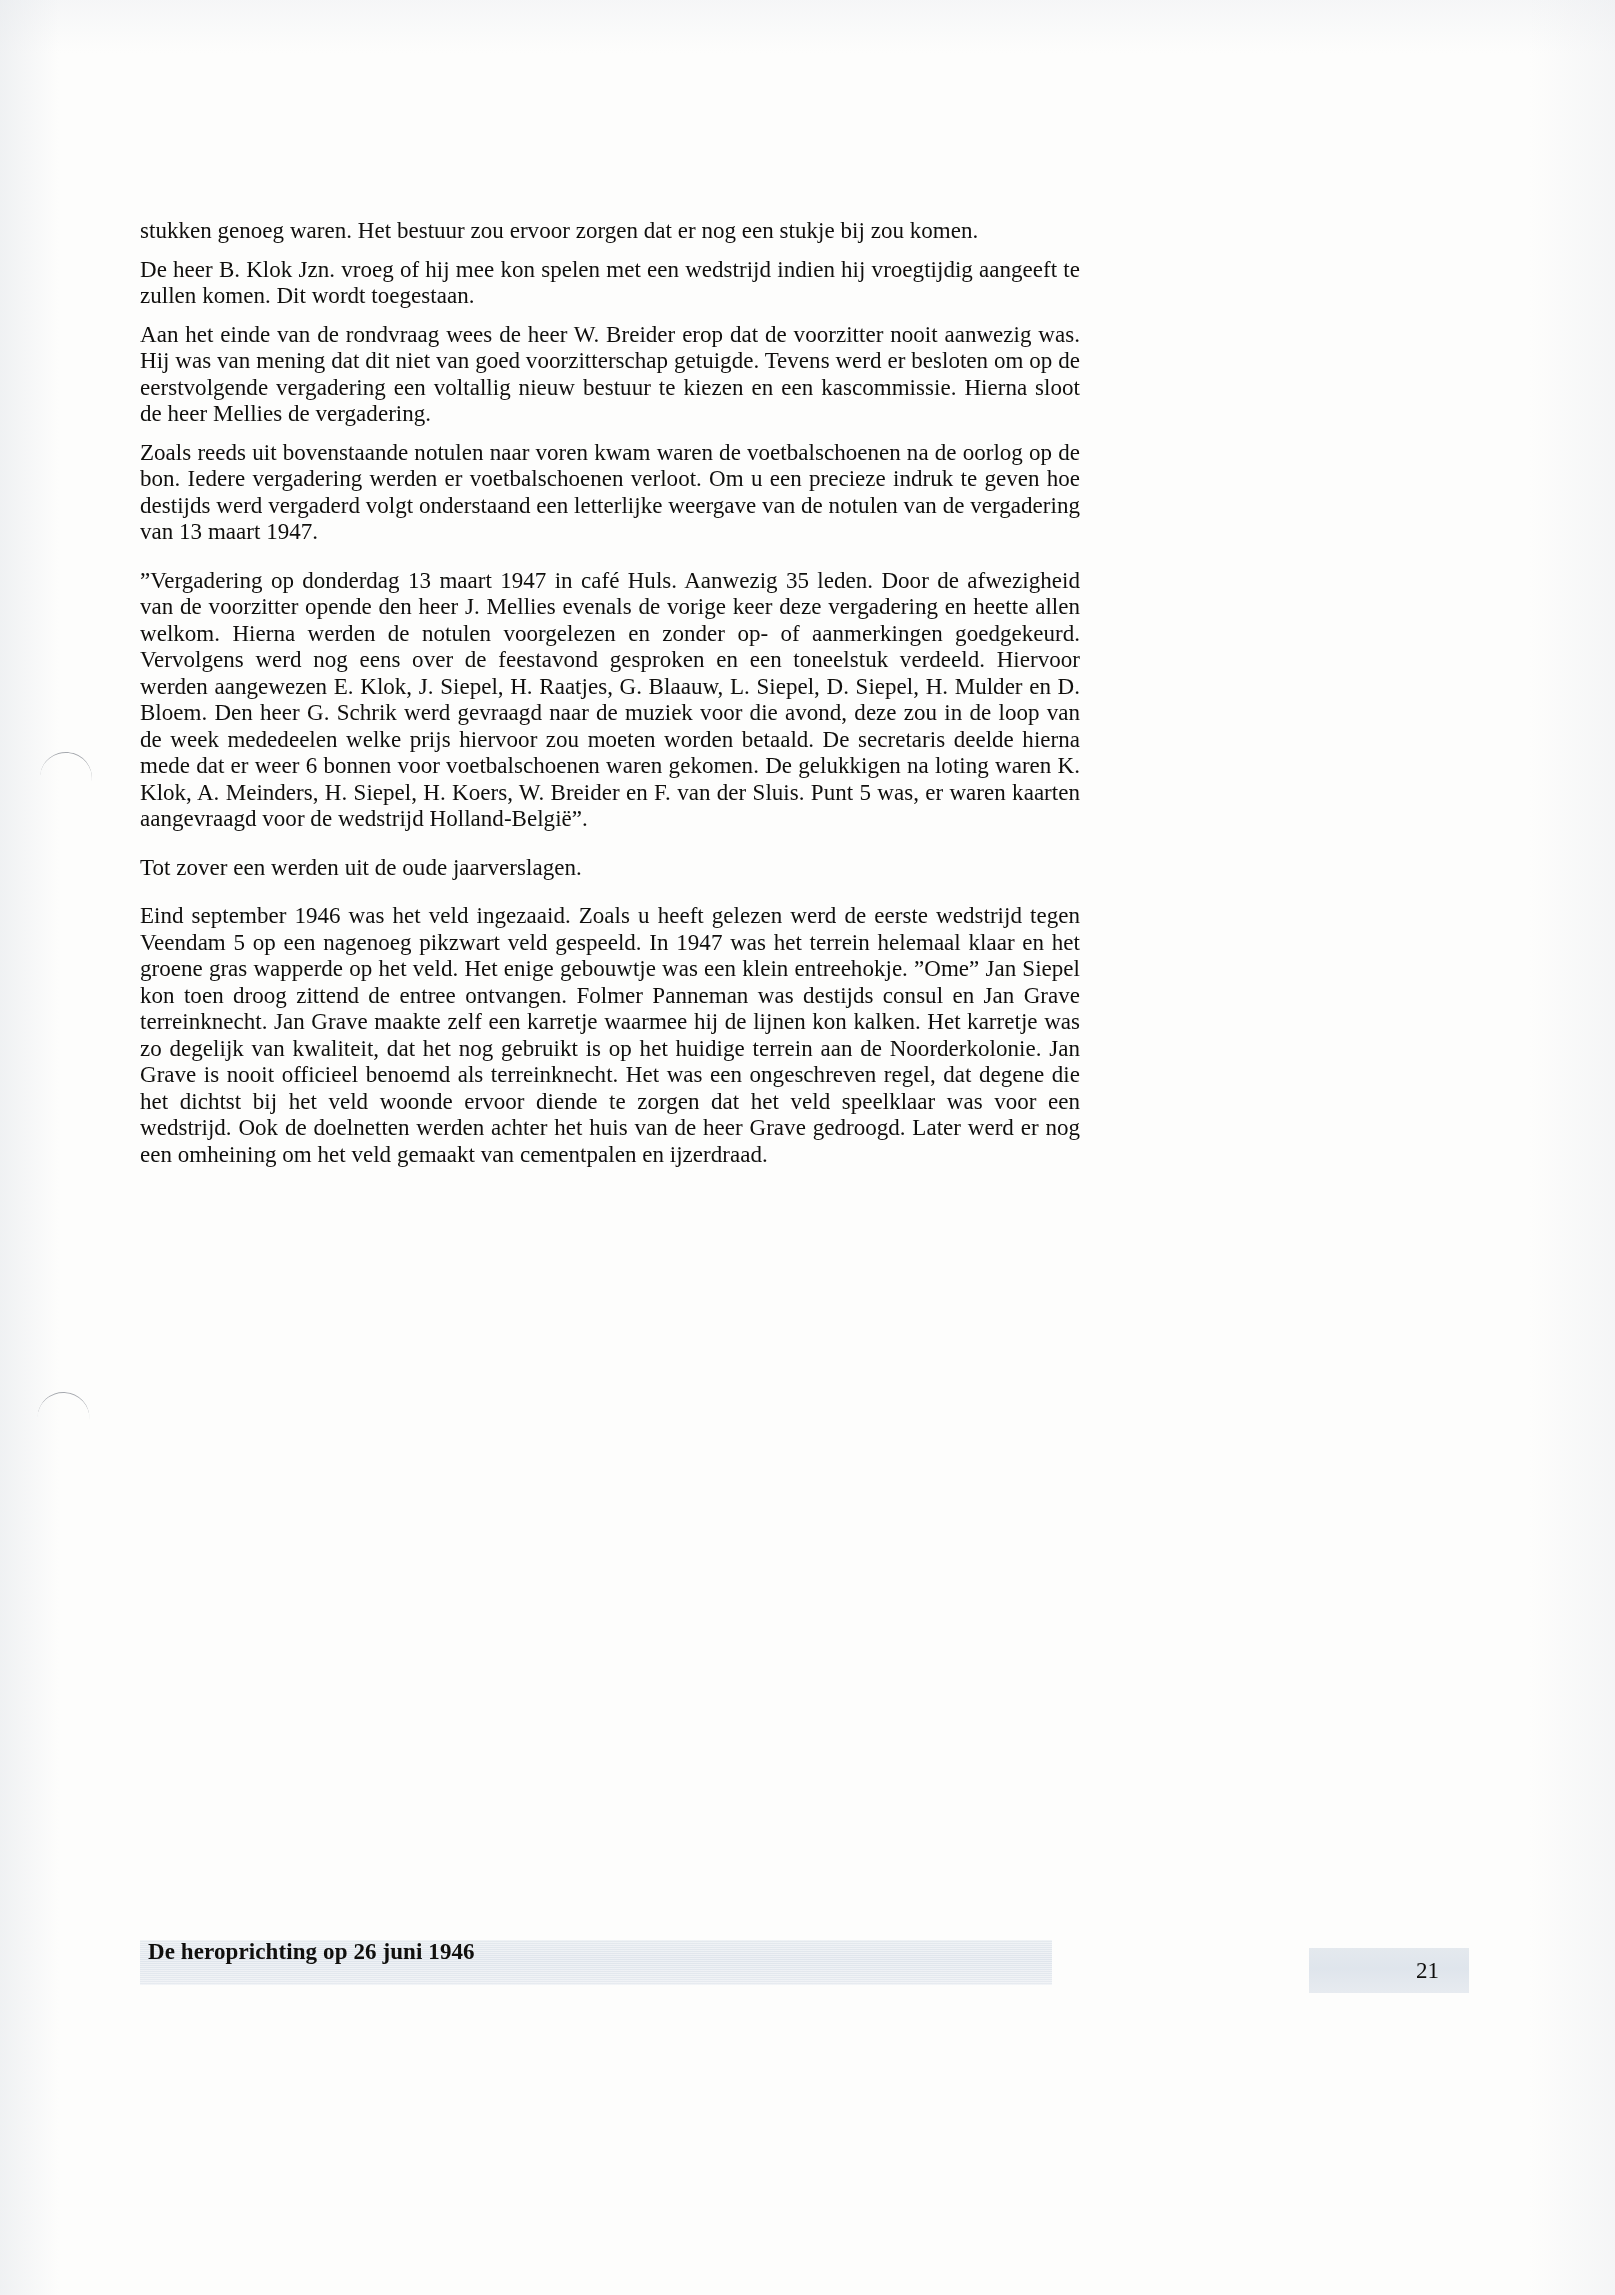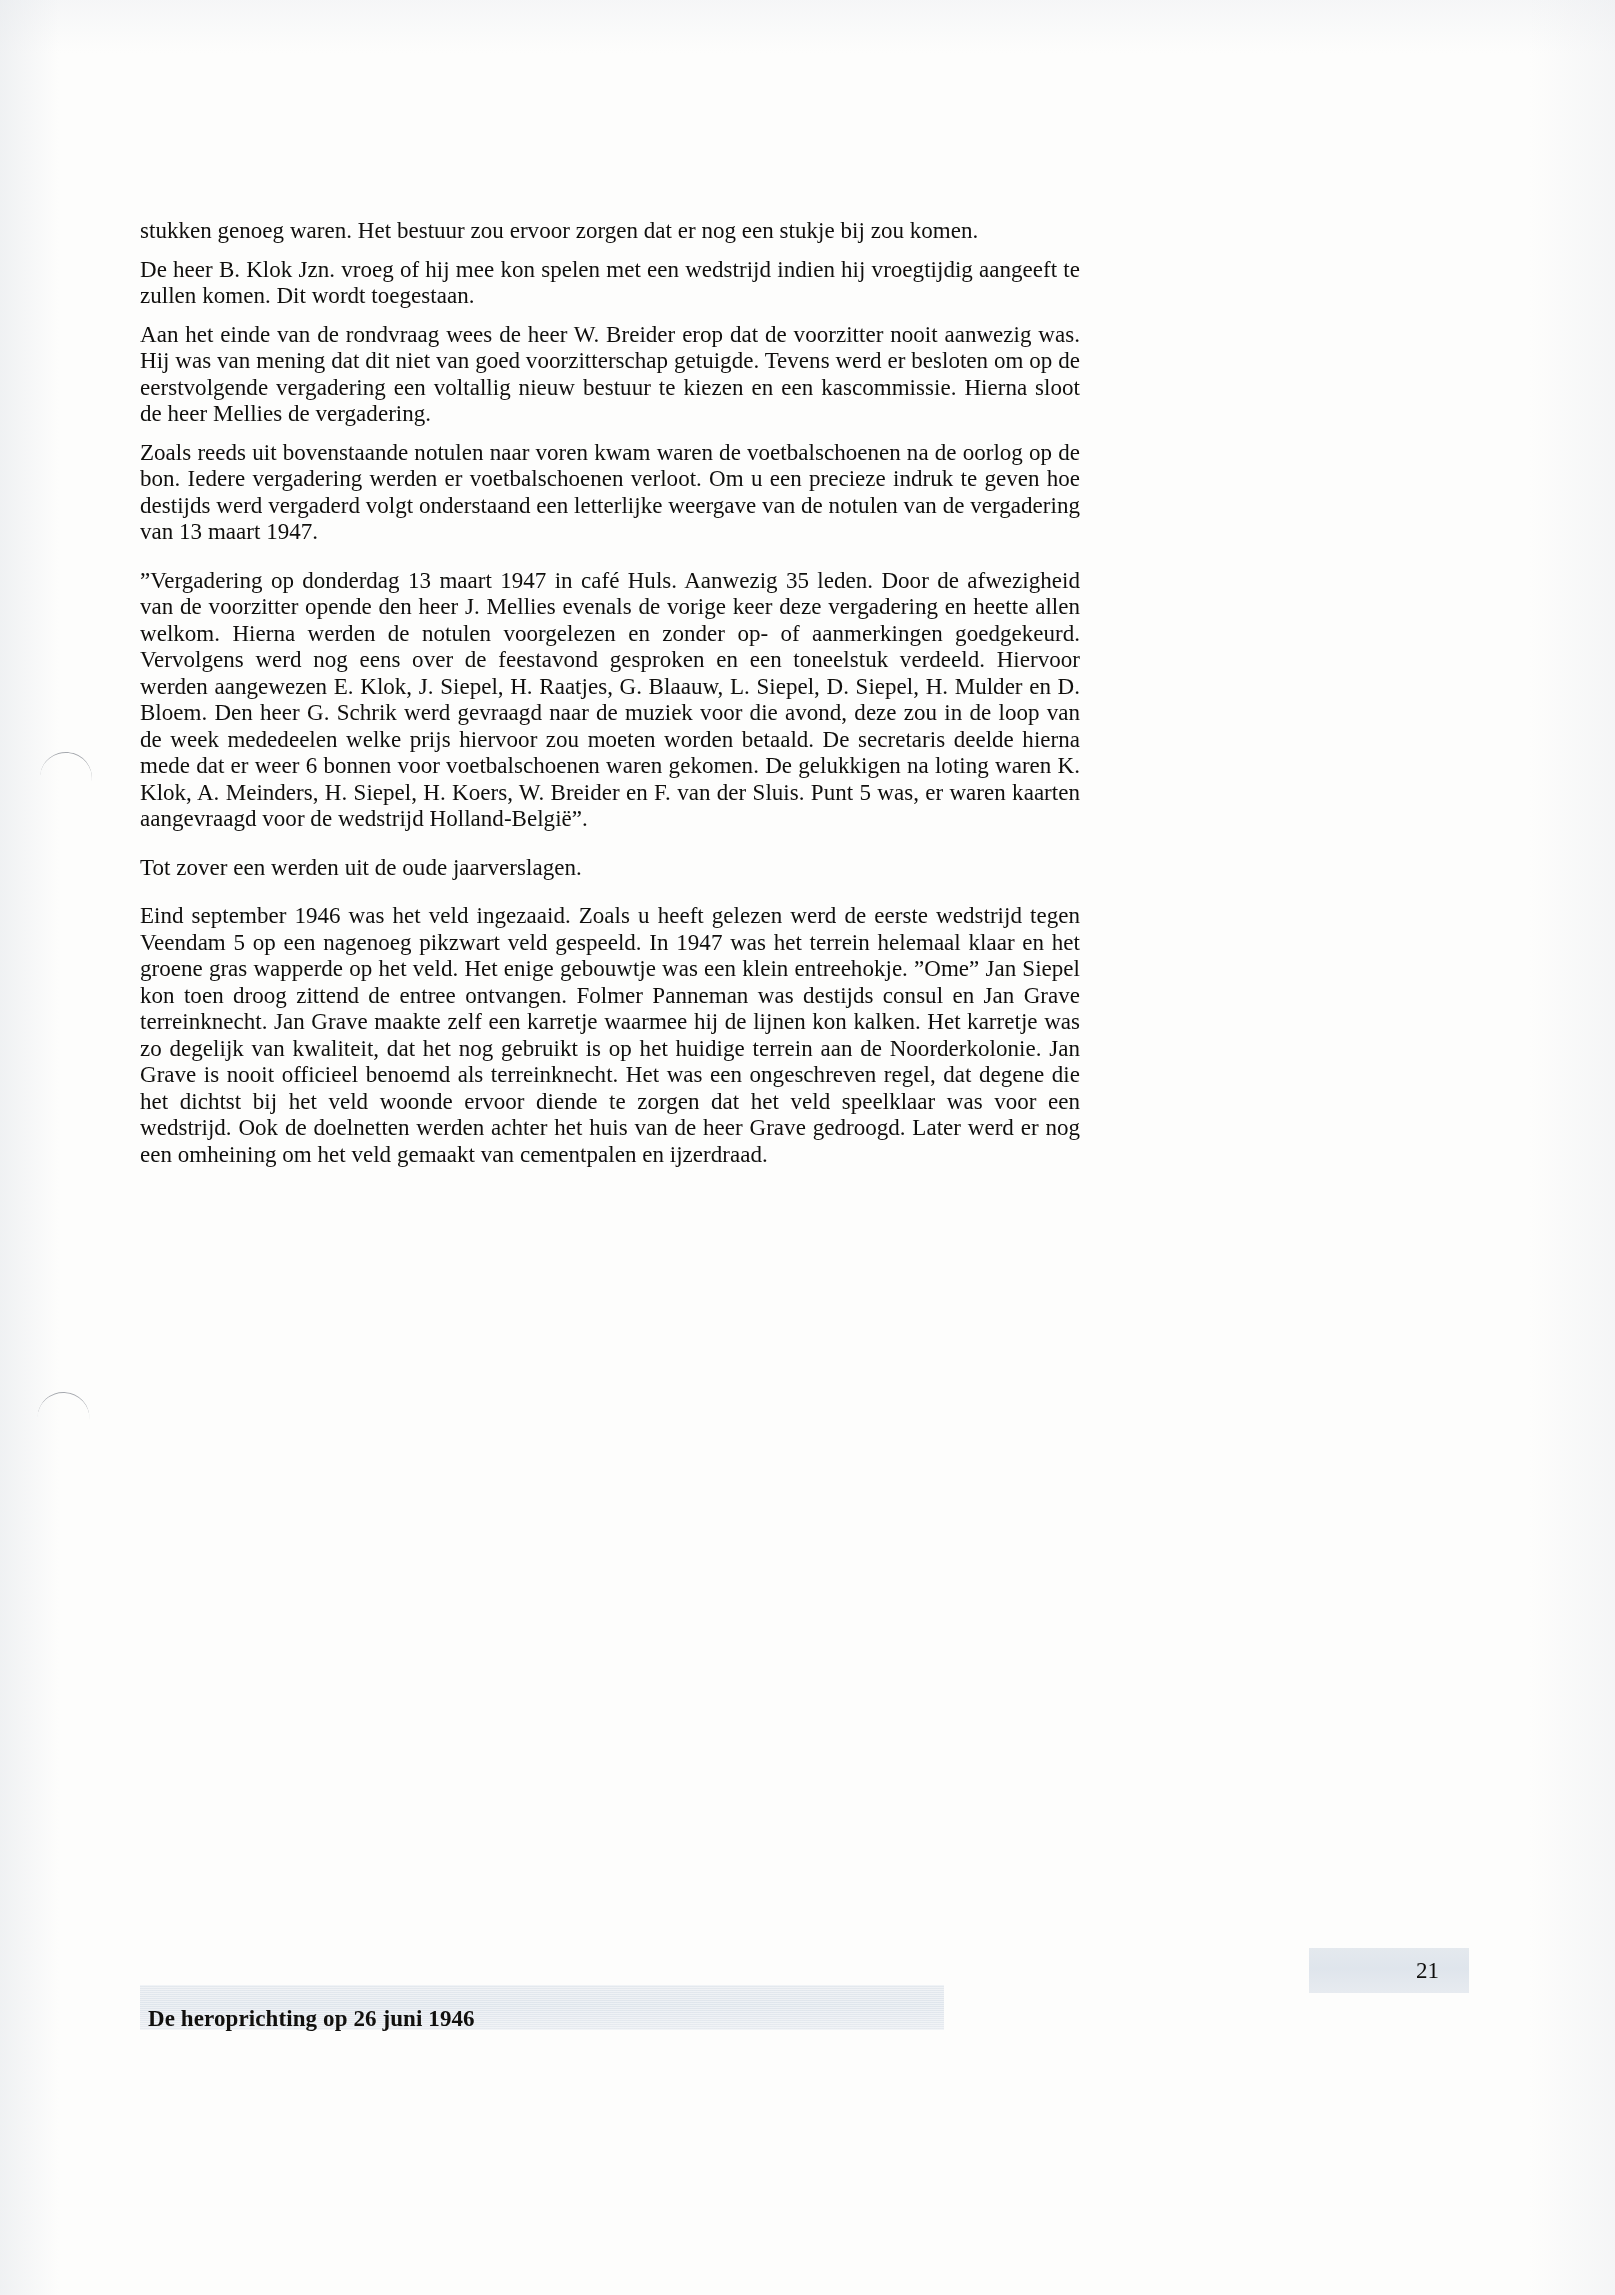--- a/index.html
+++ b/index.html
@@ -54,26 +54,26 @@
 
   
   .para.block-lines {
     text-align: justify;
   }
 
   
   .footer-band {
     position: absolute;
     left: 140px;
-    top: 1985px;
-    width: 804px;
+    top: 1940px;
+    width: 912px;
     height: 45px;
     background: linear-gradient(180deg, #e4e9ee 0%, #dfe5ec 45%, #e7ebf0 100%);
     display: flex;
-    align-items: flex-end;
+    align-items: flex-start;
   }
 
   .footer-band .sheen {
     position: absolute;
     inset: 0;
     background: repeating-linear-gradient(
       180deg,
       rgba(255,255,255,0.45) 0px,
       rgba(255,255,255,0.45) 0.7px,
       rgba(255,255,255,0) 0.7px,

